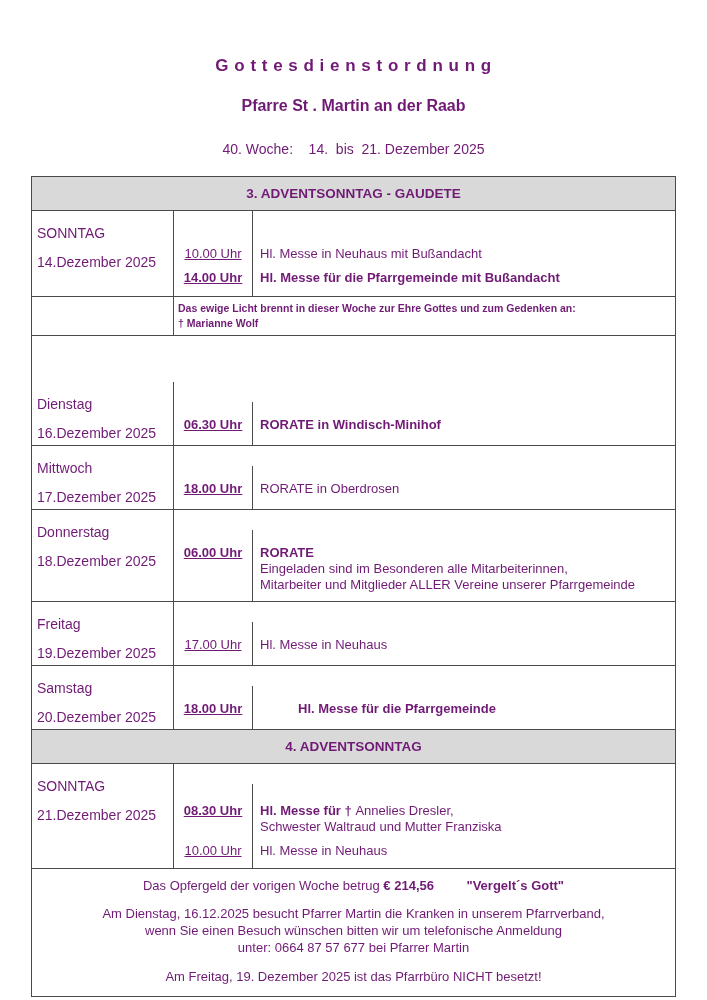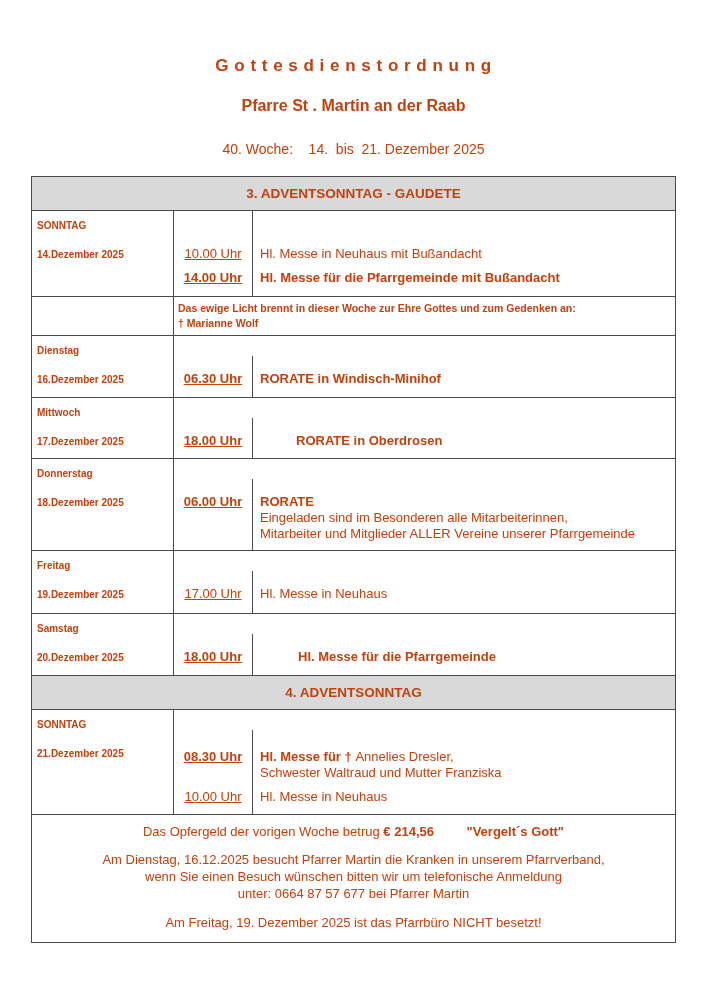--- a/index.html
+++ b/index.html
@@ -1,34 +1,34 @@
 <!DOCTYPE html>
 <html style="--band: #d9d9d9; --border: #4a4a4a;"><head>
 <meta charset="utf-8">
 <style>
   html,body{margin:0;padding:0;background:#ffffff;}
   .page{
     position:relative;width:707px;height:1000px;background:#ffffff;
-    font-family:"Liberation Sans",sans-serif;color:#c2410c;overflow:hidden;
+    font-family:"Liberation Sans",sans-serif;color:#701a75;overflow:hidden;
   }
   .doc-header{text-align:center;padding-top:56px;}
   .doc-title{font-size:17px;font-weight:bold;letter-spacing:.5px;white-space:pre;}
   .doc-subtitle{font-size:16px;font-weight:bold;margin-top:21px;white-space:pre;}
   .doc-week{font-size:14px;margin-top:26px;white-space:pre;}
 
   .schedule{margin:19px 31px 0 31px;border:1px solid var(--border,#4a4a4a);}
   .section-header{
     background:var(--band,#d9d9d9);border-bottom:1px solid var(--border,#4a4a4a);
     text-align:center;font-weight:bold;font-size:13.5px;padding:9px 0 9px;
   }
   .srow{display:flex;border-bottom:1px solid var(--border,#4a4a4a);box-sizing:border-box;}
   .day-cell{
     width:142px;flex-shrink:0;border-right:1px solid var(--border,#4a4a4a);
-    padding:7px 4px 4px 5px;box-sizing:border-box;
-    font-weight:bold;font-size:10px;line-height:16px;
+    padding:14px 4px 4px 5px;box-sizing:border-box;
+    font-weight:normal;font-size:14px;line-height:16px;
   }
   .day-date{margin-top:13px;white-space:nowrap;}
   .events{flex:1;position:relative;padding:35px 4px 8px 0;box-sizing:border-box;}
   .events .divider{position:absolute;left:78px;top:20px;bottom:0;width:1px;background:var(--border,#4a4a4a);}
   .event{display:flex;margin-bottom:8px;}
   .event:last-child{margin-bottom:0;}
   .time-cell{width:78px;flex-shrink:0;text-align:center;font-size:13px;line-height:16px;}
   .time-text{text-decoration:underline;}
   .desc-cell{flex:1;padding-left:8px;font-size:13px;line-height:16px;}
   .note-cell{flex:1;font-weight:bold;font-size:10.5px;line-height:15px;padding:4px 6px 4px 4px;}
@@ -72,21 +72,21 @@
             </div>
           </div>
         </div>
         <div class="srow" style="min-height: 35px;">
           <div class="day-cell"></div>
           <div class="note-cell">
             <div>Das ewige Licht brennt in dieser Woche zur Ehre Gottes und zum Gedenken an:</div>
             <div>† Marianne Wolf</div>
           </div>
         </div>
-        <div class="srow" style="min-height: 62px;">
+        <div class="srow" style="min-height: 62px; margin-top: 46px;">
           <div class="day-cell">
             <div>Dienstag</div>
             <div class="day-date">16.Dezember 2025</div>
           </div>
           <div class="events">
             <div class="divider"></div>
             <div class="event">
               <div class="time-cell"><span class="time-text" style="font-weight: bold;">06.30 Uhr</span></div>
               <div class="desc-cell">
                 <div><span style="font-weight: bold;">RORATE in Windisch-Minihof</span></div>
@@ -97,21 +97,21 @@
         <div class="srow" style="min-height: 61px;">
           <div class="day-cell">
             <div>Mittwoch</div>
             <div class="day-date">17.Dezember 2025</div>
           </div>
           <div class="events">
             <div class="divider"></div>
             <div class="event">
               <div class="time-cell"><span class="time-text" style="font-weight: bold;">18.00 Uhr</span></div>
               <div class="desc-cell">
-                <div><span style="font-weight: bold; margin-left: 36px;">RORATE in Oberdrosen</span></div>
+                <div><span style="font-weight: normal;">RORATE in Oberdrosen</span></div>
               </div>
             </div>
           </div>
         </div>
         <div class="srow" style="min-height: 88px;">
           <div class="day-cell">
             <div>Donnerstag</div>
             <div class="day-date">18.Dezember 2025</div>
           </div>
           <div class="events">

